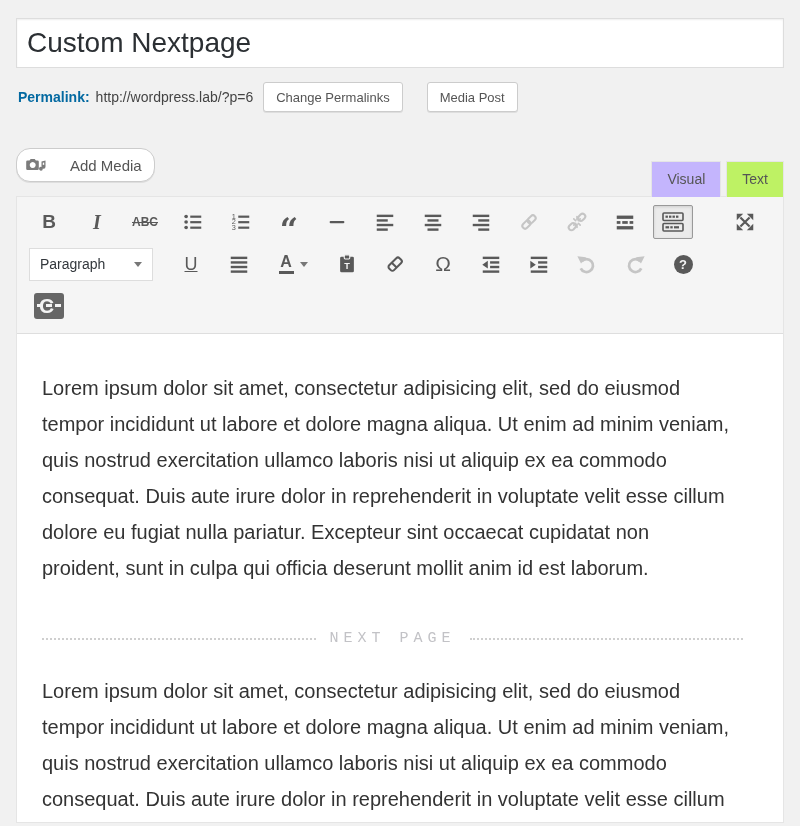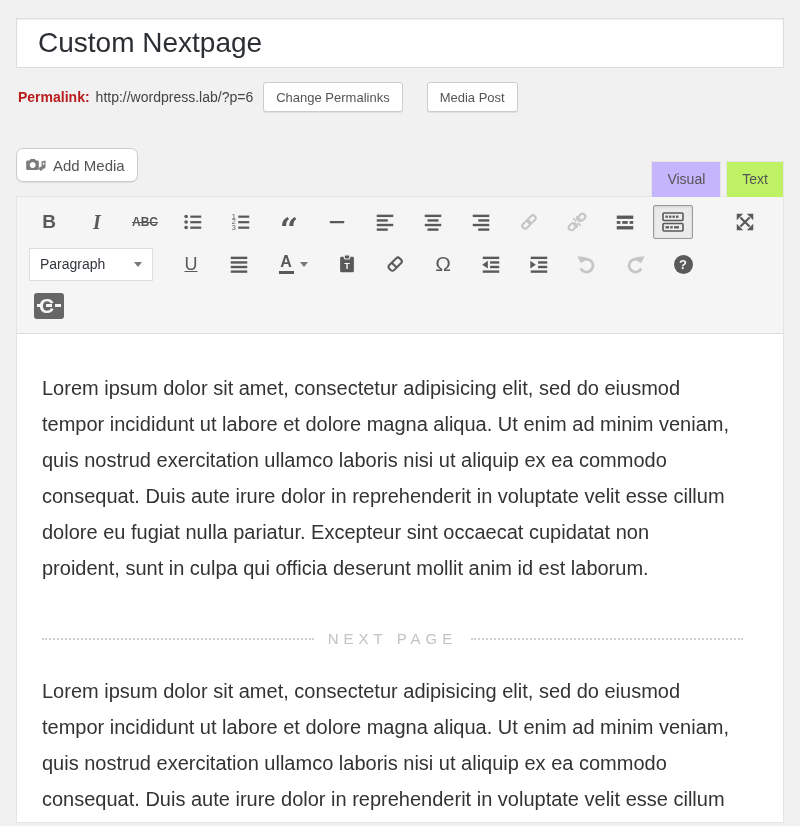--- a/index.html
+++ b/index.html
@@ -7,46 +7,46 @@
     width:800px; height:826px; overflow:hidden;
     background:#f1f1f1;
     font-family:"Liberation Sans", sans-serif;
     color:#444;
   }
   .wrap { padding:18px 16px 0; }
 
   
   .title-input {
     display:block; width:100%; box-sizing:border-box;
-    height:50px; padding:3px 21px;
+    height:50px; padding:3px 10px;
     font-family:"Liberation Sans", sans-serif;
     font-size:28px; color:#2b2f33;
     background:#fff; border:1px solid #ddd; border-radius:0;
     box-shadow:inset 0 1px 2px rgba(0,0,0,.07);
     outline:none;
   }
 
   
   .permalink-row { display:flex; align-items:center; margin:14px 0 0 2px; font-size:14px; }
-  .permalink-label { font-weight:bold; color:#b91c1c; margin-right:6px; }
+  .permalink-label { font-weight:bold; color:#0369a1; margin-right:6px; }
   .permalink-url { color:#444; margin-right:10px; }
   .wp-btn {
     background:#fff; border:1px solid #ccc; border-radius:3px;
     box-shadow:0 1px 0 rgba(0,0,0,.08);
     color:#555; font-size:13px; font-family:"Liberation Sans", sans-serif;
     padding:6px 12px; margin-right:24px; cursor:pointer; line-height:1;
     height:30px; box-sizing:border-box;
   }
 
   
   .editor-top { display:flex; align-items:flex-end; margin-top:36px; height:48px; position:relative; z-index:2; }
   .add-media-btn {
     align-self:flex-start;
-    display:flex; align-items:center; gap:7px;
-    background:#fff; border:1px solid #ccc; border-radius:7px;
+    display:flex; align-items:center; gap:24px;
+    background:#fff; border:1px solid #ccc; border-radius:14px;
     box-shadow:0 1px 0 rgba(0,0,0,.08);
     color:#555; font-size:15px; padding:6px 12px 6px 9px; cursor:pointer;
     height:34px; box-sizing:border-box;
   }
   .add-media-btn svg { display:block; }
   .tabs { margin-left:auto; display:flex; }
   .tab {
     font-size:14px; color:#555; cursor:pointer;
     padding:9px 15px 10px; margin-left:5px;
     background:#bef264; border:1px solid #e5e5e5; border-bottom:none;
@@ -102,21 +102,21 @@
   
   .content { background:#fff; padding:10px 40px 10px 25px; height:488px; box-sizing:border-box; overflow:hidden; }
   .content p {
     max-width:690px; margin:26px 0 0;
     font-size:20px; line-height:36px; color:#333;
   }
   .pagebreak { display:flex; align-items:center; margin:44px 0 16px; }
   .pb-line { flex:1; border-top:2px dotted #cfcfcf; height:0; }
   .pb-label {
     margin:0 14px; color:#c2c2c6;
-    font-family:Liberation Sans, sans-serif;
+    font-family:Liberation Mono, monospace;
     font-size:15px; letter-spacing:5px; white-space:nowrap;
   }
 </style>
 </head>
 <body>
 
 <div class="wrap">
 
   <input class="title-input" type="text" value="Custom Nextpage" style="">
 

